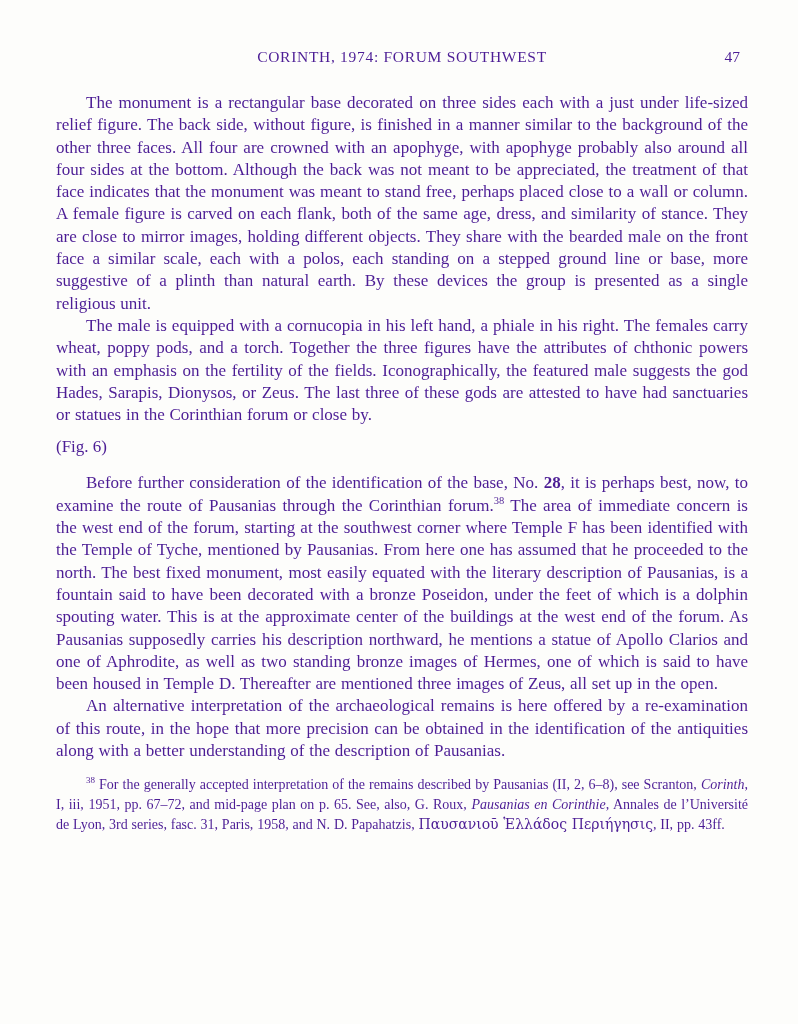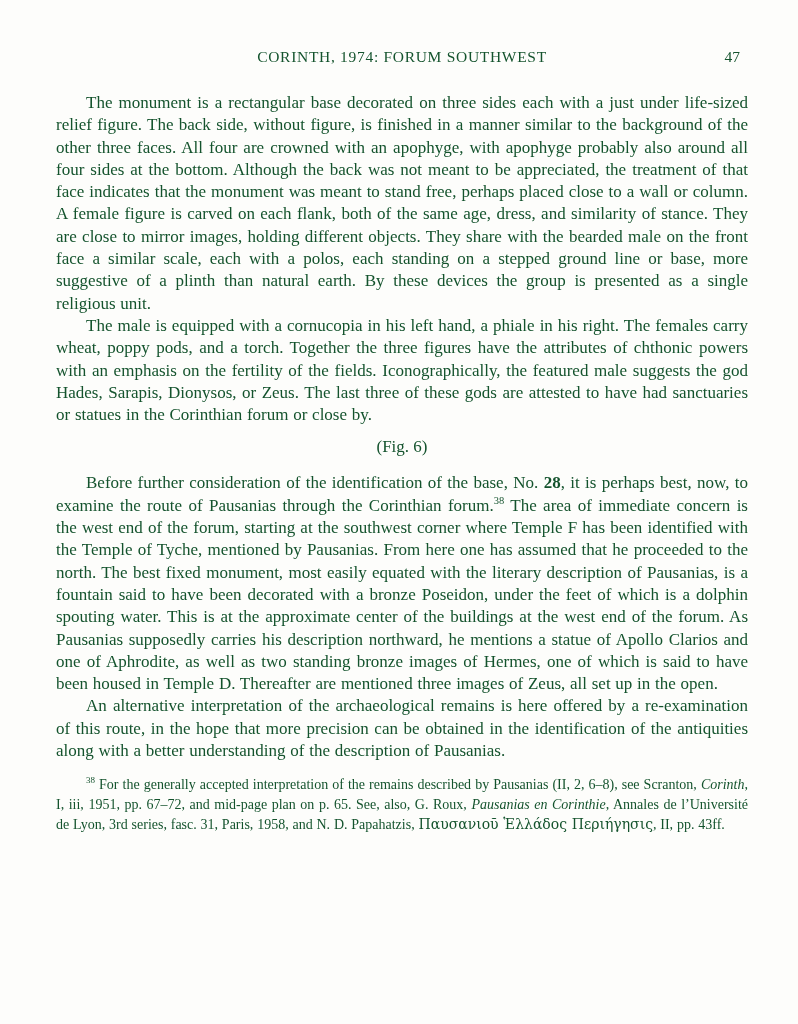--- a/index.html
+++ b/index.html
@@ -5,21 +5,21 @@
   * { margin: 0; padding: 0; box-sizing: border-box; }
   html, body {
     width: 798px; height: 1024px;
     background: #fdfdfb;
     overflow: hidden;
   }
   .page {
     position: relative;
     width: 798px; height: 1024px;
     background: #fdfdfb;
-    color: #14532d;
+    color: #4c1d95;
     font-family: "Liberation Serif", "DejaVu Serif", serif;
     padding: 48px 50px 0 56px;
   }
   .running-header {
     position: relative;
     text-align: center;
     font-size: 15.5px;
     letter-spacing: 0.7px;
     margin-bottom: 26px;
     white-space: nowrap;
@@ -37,21 +37,21 @@
     word-spacing: 0.5px;
   }
   .section-heading {
     font-size: 17.5px;
     font-weight: normal;
     text-align: center;
     letter-spacing: 0.5px;
     margin-top: 24px;
   }
   .fig-caption {
-    text-align: center;
+    text-align: left;
     font-size: 17px;
     margin-top: 11px;
     margin-bottom: 15px;
   }
   .bold { font-weight: bold; margin-top: 12px; }
   sup.fn-ref {
     font-size: 10.5px;
     vertical-align: super;
     line-height: 0;
   }

